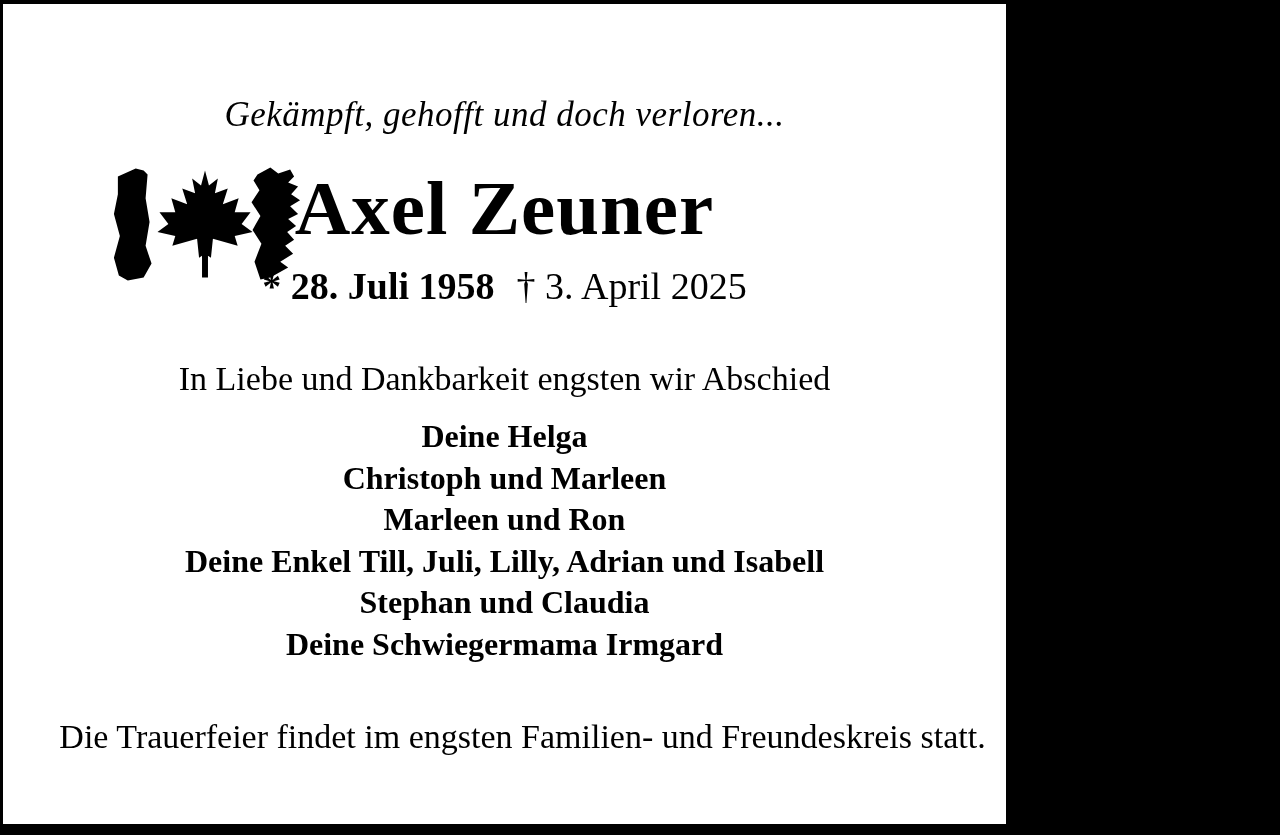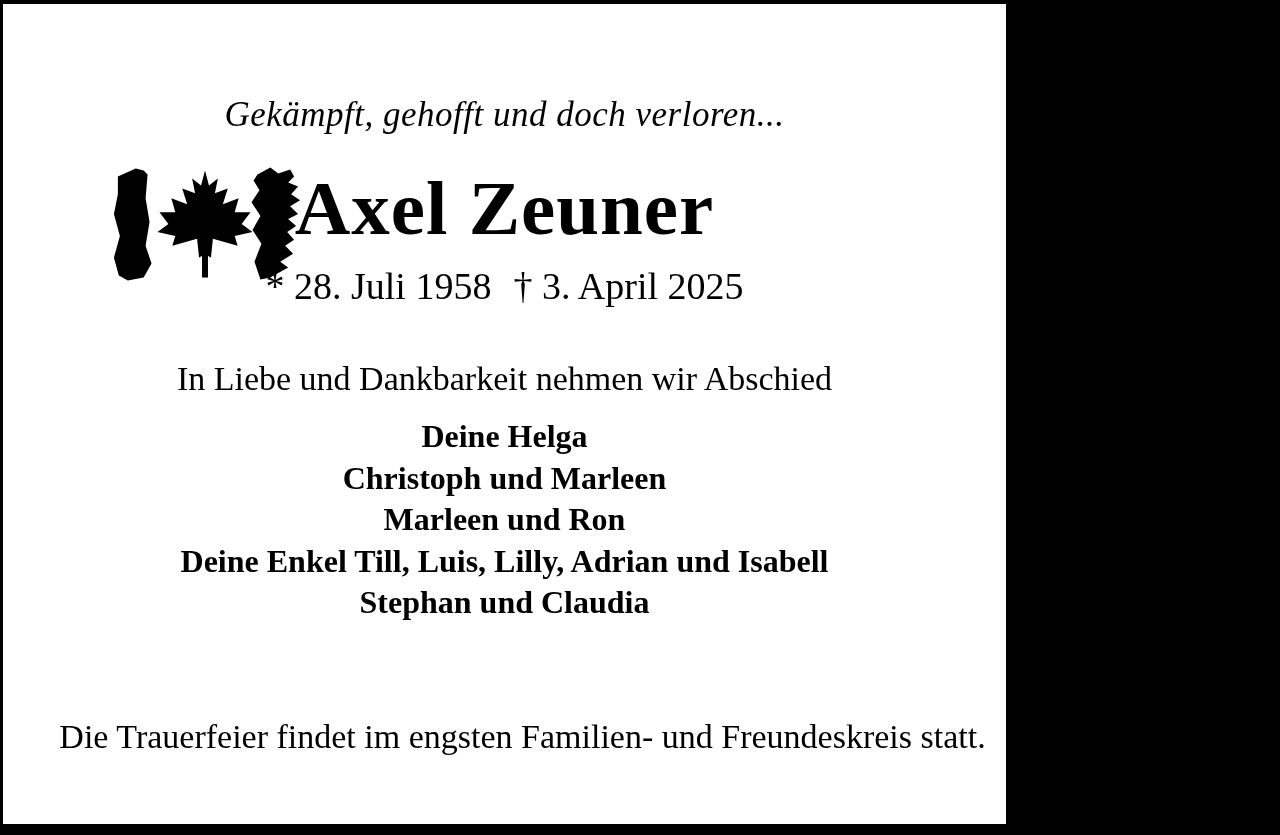--- a/index.html
+++ b/index.html
@@ -43,21 +43,21 @@
     font-size: 77px;
     font-weight: bold;
     line-height: 1.0;
     letter-spacing: 1px;
   }
   .dates {
     top: 263px;
     font-size: 38px;
     line-height: 1.0;
   }
-  .dates .birth { margin-right: 2px; }
+  .dates .birth { margin-right: 2px; font-weight: bold; }
   .dates .death { margin-left: 20px; }
   .intro {
     top: 358px;
     font-size: 34px;
     line-height: 1.0;
   }
   .mourners {
     top: 412px;
     font-size: 32px;
     font-weight: bold;
@@ -90,25 +90,26 @@
       <path fill="#000000" d="M153,10 L166,3 174,9 186,5 190,12 184,18 194,22 187,30 196,36 186,42 194,50 184,55 192,62 183,68 190,76 181,82 189,90 176,98 184,104 166,114 156,116 150,98 157,80 148,66 156,52 147,38 155,26 149,16 Z"></path>
     </svg>
   </div>
 
   <h1 class="abs name">Axel Zeuner</h1>
 
   <div class="abs dates">
     <span class="birth">* 28. Juli 1958</span><span class="death">† 3. April 2025</span>
   </div>
 
-  <div class="abs intro">In Liebe und Dankbarkeit nehmen wir Abschied</div>
+  <div class="abs intro">In Liebe und Dankbarkeit engsten wir Abschied</div>
 
   <div class="abs mourners">
     <div>Deine Helga</div>
     <div>Christoph und Marleen</div>
     <div>Marleen und Ron</div>
-    <div>Deine Enkel Till, Luis, Lilly, Adrian und Isabell</div>
+    <div>Deine Enkel Till, Juli, Lilly, Adrian und Isabell</div>
     <div>Stephan und Claudia</div>
+    <div>Deine Schwiegermama Irmgard</div>
   </div>
 
   <div class="abs closing">Die Trauerfeier findet im engsten Familien- und Freundeskreis statt.</div>
 
 </div>
 
 </body></html>

